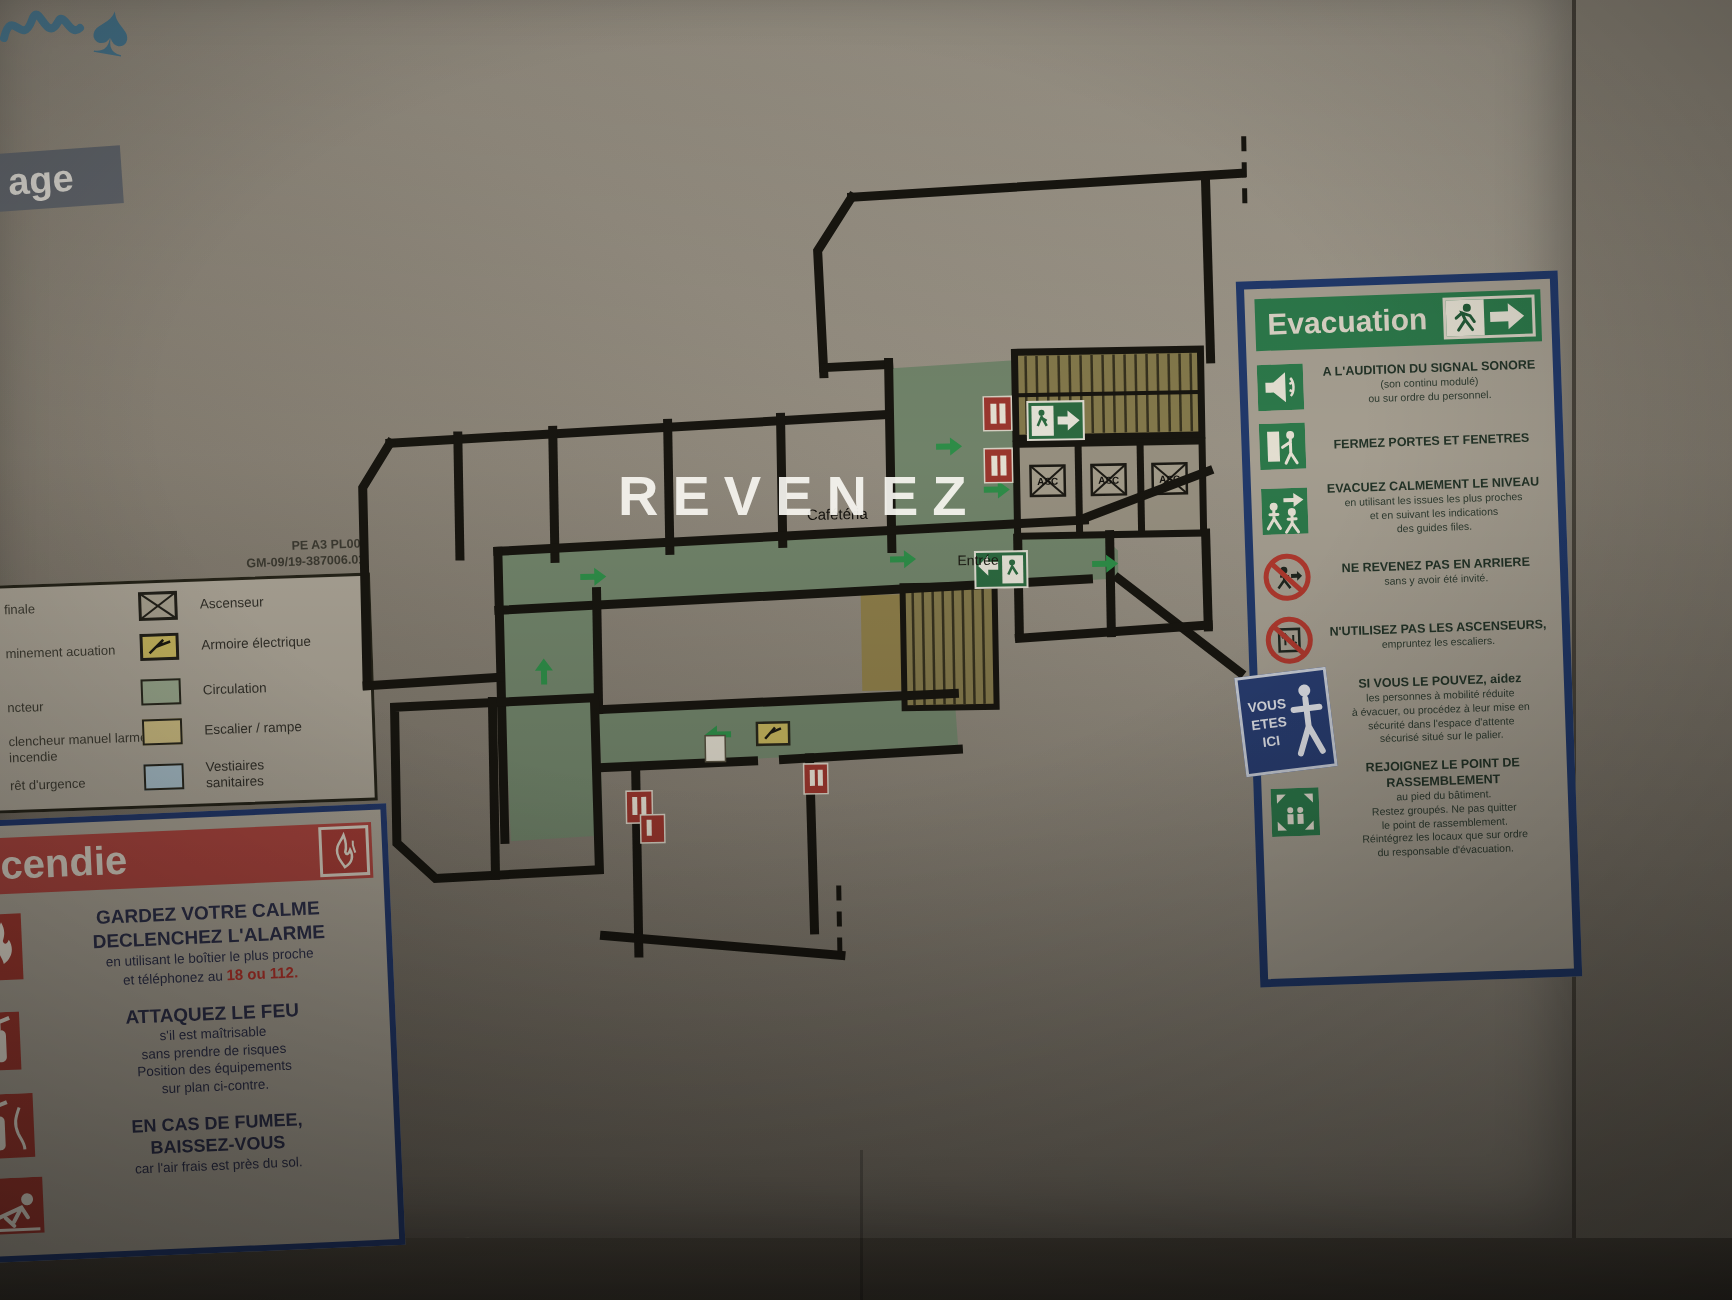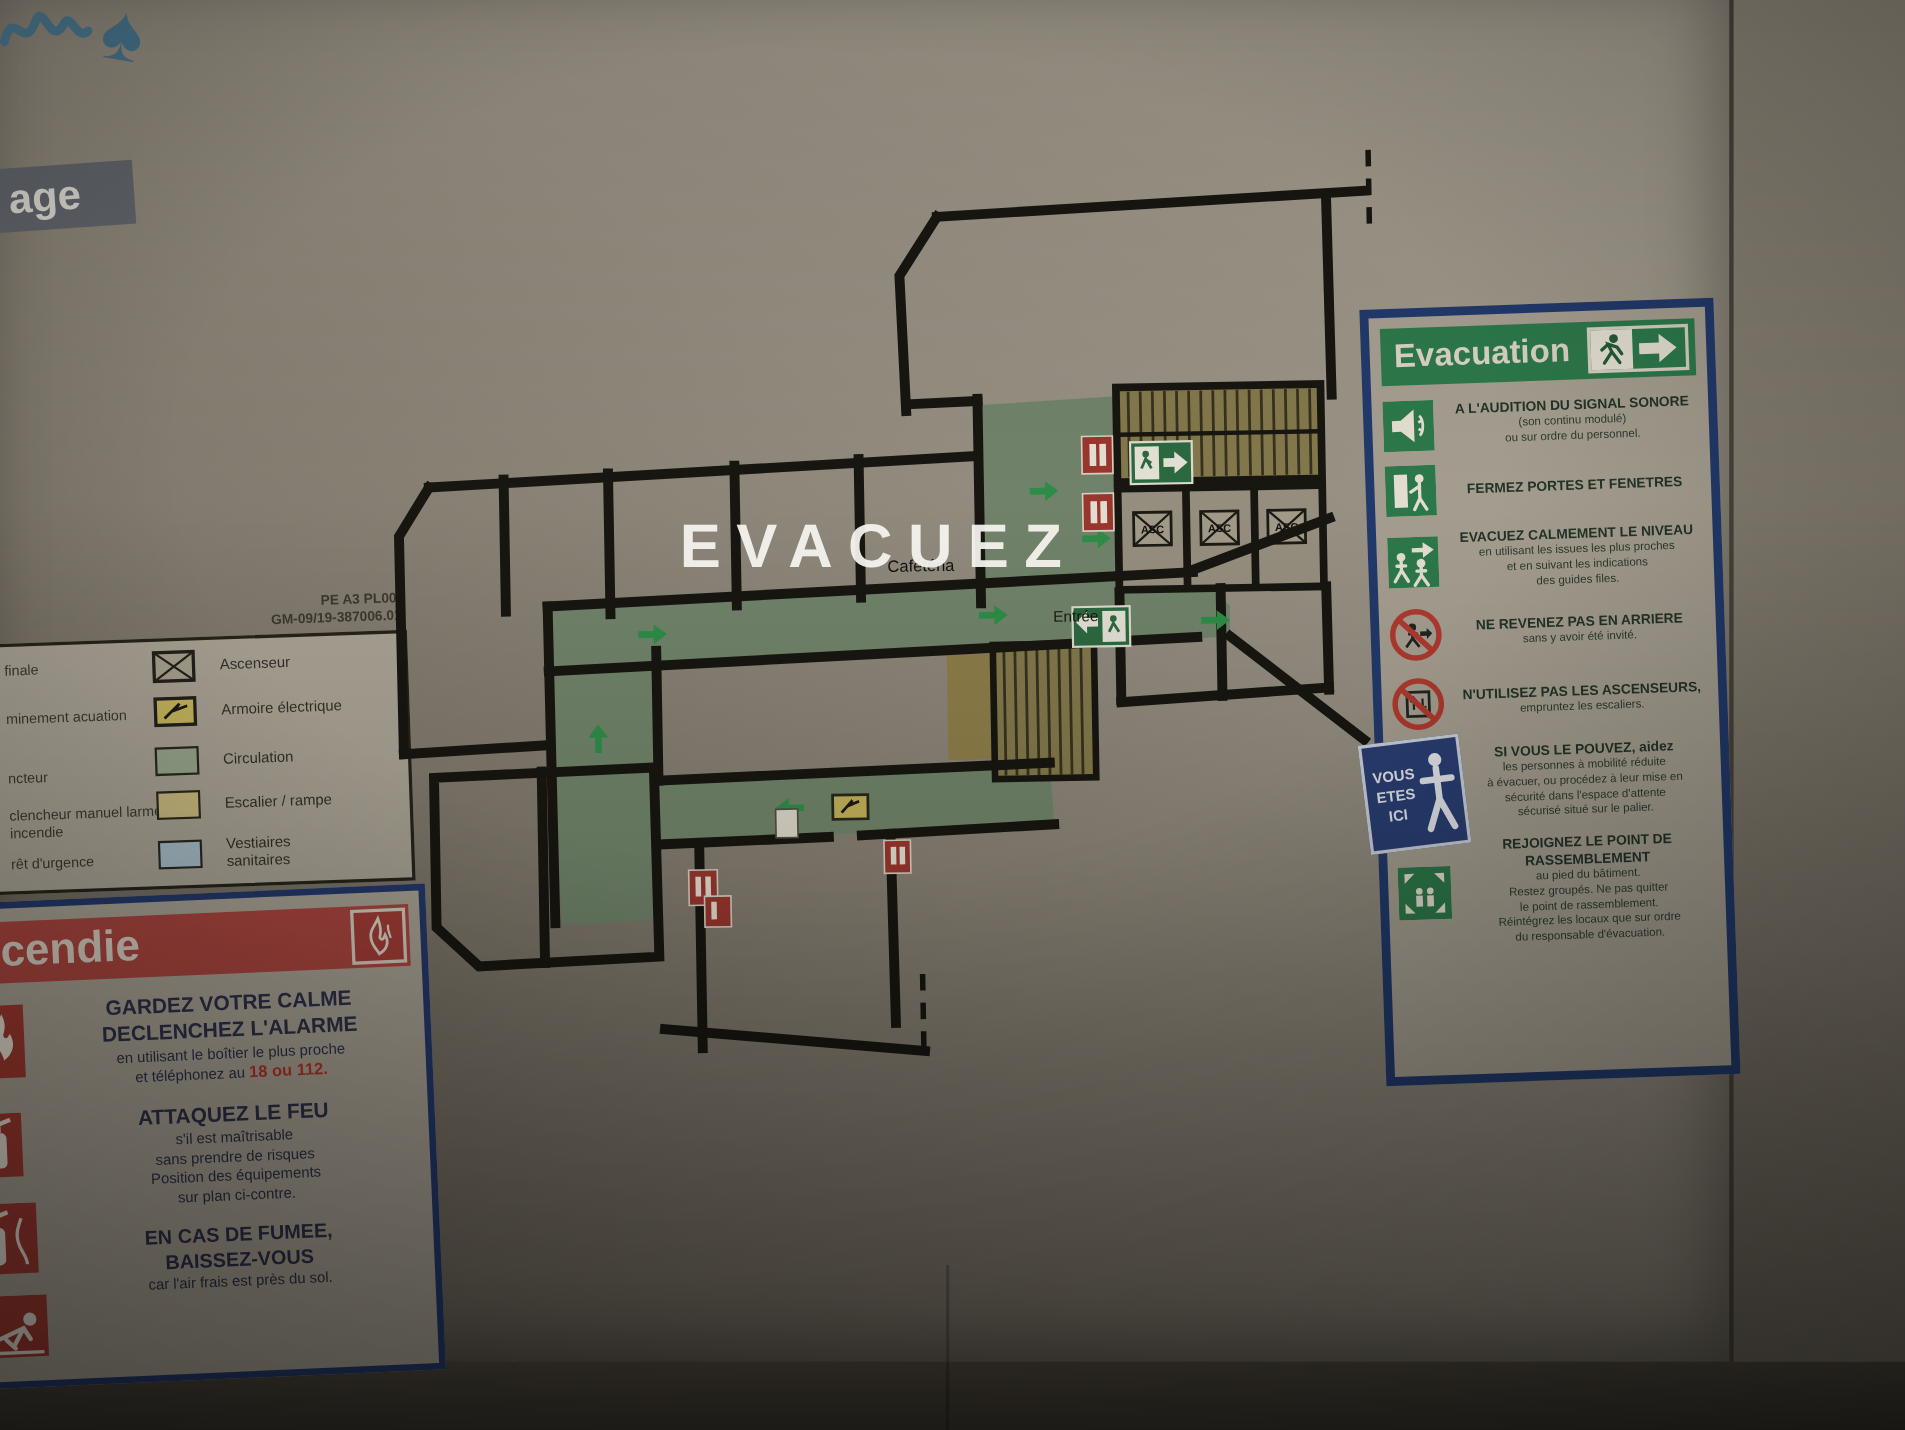--- a/index.html
+++ b/index.html
@@ -499,14 +499,14 @@
         <div class="ev-l">Réintégrez les locaux que sur ordre</div>
         <div class="ev-l">du responsable d'évacuation.</div>
       </div>
     </div>
 
   </div>
 </div>
 
 <div class="abs" id="vignette"></div>
 <div class="abs" id="watermark">
-  <div id="wm2">EVACUEZ</div>
+  <div id="wm2">REVENEZ</div>
 </div>
 
 </body></html>

